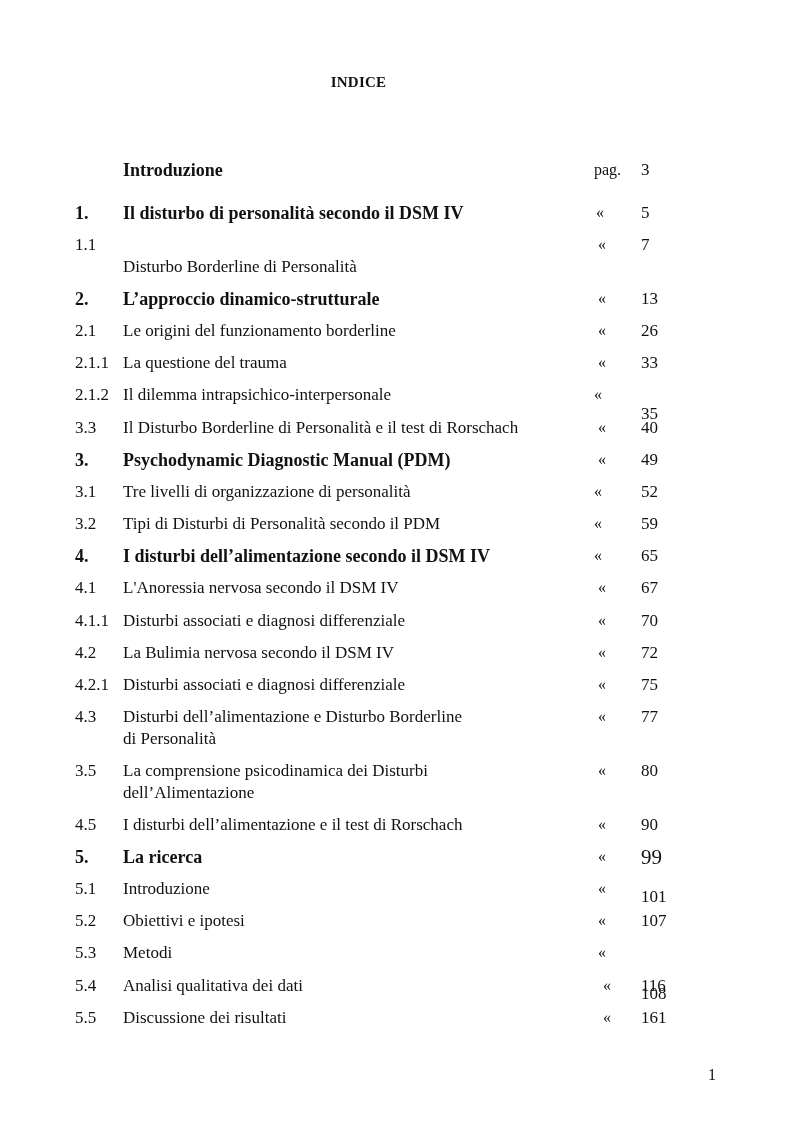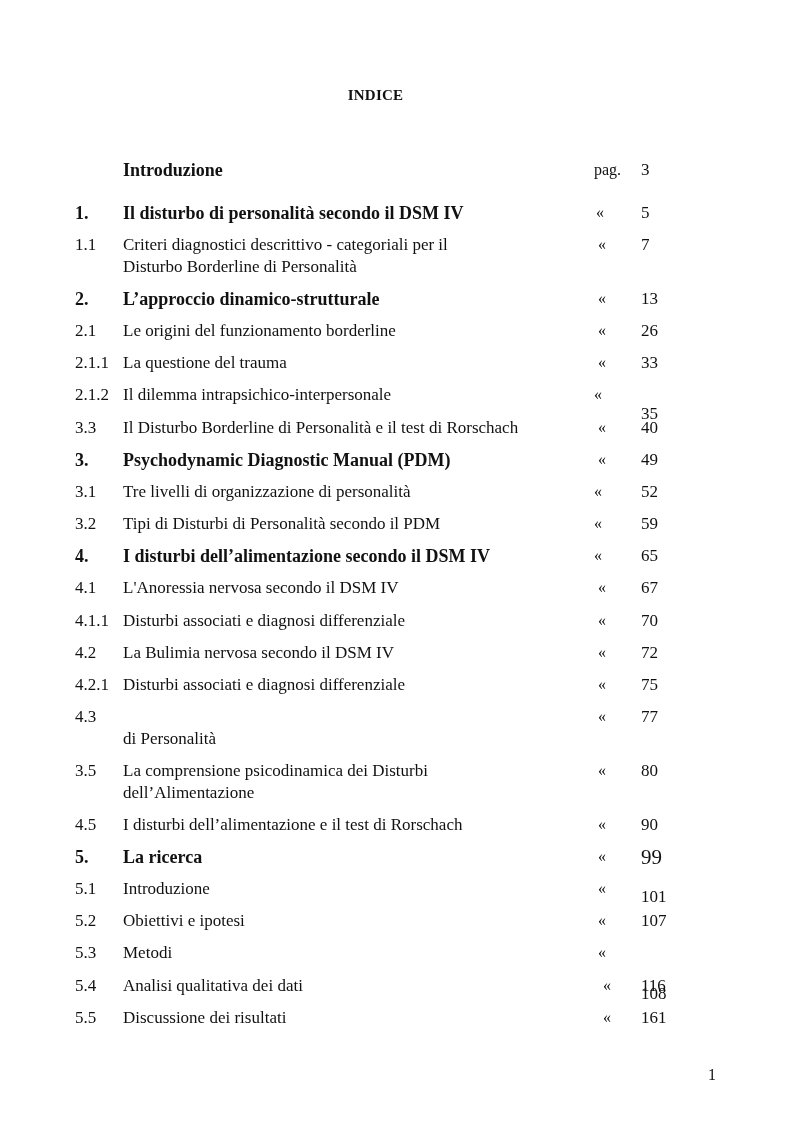--- a/index.html
+++ b/index.html
@@ -1,19 +1,19 @@
 <!DOCTYPE html>
 <html><head>
 <meta charset="utf-8">
 <style>
   html, body { margin:0; padding:0; background:#ffffff; }
   body { width:793px; height:1123px; position:relative; overflow:hidden;
          font-family:"Liberation Serif", "DejaVu Serif", serif; color:#111; }
-  .title { position:absolute; top:87px; left:0; width:717px; text-align:center;
-           font-weight:bold; font-size:15px; letter-spacing:0.2px;padding-left:17px; }
+  .title { position:absolute; top:74px; left:0; width:717px; text-align:center;
+           font-weight:bold; font-size:15px; letter-spacing:0.2px; }
   .row { position:absolute; left:0; width:793px; font-size:17px; line-height:22px; }
   .row.bold { font-weight:bold; font-size:18px; }
   .num { position:absolute; left:75px; }
   .text { position:absolute; left:123px; width:460px; }
   .mark { position:absolute; }
   .page { position:absolute; left:641px; }
   .footer { position:absolute; top:1066px; left:708px; font-size:16px; }
 </style>
 </head>
 <body>
@@ -29,21 +29,21 @@
         <span class="page" style="font-weight: normal; font-size: 17px;">3</span>
       </div>
       <div class="row bold" style="top: 202px;">
         <span class="num">1.</span>
         <span class="text"><span>Il disturbo di personalità secondo il DSM IV</span></span>
         <span class="mark" style="left: 596px; font-weight: normal; font-size: 16px;">«</span>
         <span class="page" style="font-weight: normal; font-size: 17px;">5</span>
       </div>
       <div class="row" style="top: 234px;">
         <span class="num">1.1</span>
-        <span class="text"><span>Criteri diagnostici descrittivo - categoriali per il</span><br><span>Disturbo Borderline di Personalità</span></span>
+        <span class="text"><br><span>Disturbo Borderline di Personalità</span></span>
         <span class="mark" style="left: 598px; font-weight: normal; font-size: 16px;">«</span>
         <span class="page" style="font-weight: normal; font-size: 17px;">7</span>
       </div>
       <div class="row bold" style="top: 288px;">
         <span class="num">2.</span>
         <span class="text"><span>L’approccio dinamico-strutturale</span></span>
         <span class="mark" style="left: 598px; font-weight: normal; font-size: 16px;">«</span>
         <span class="page" style="font-weight: normal; font-size: 17px;">13</span>
       </div>
       <div class="row" style="top: 320px;">
@@ -113,21 +113,21 @@
         <span class="page" style="font-weight: normal; font-size: 17px;">72</span>
       </div>
       <div class="row" style="top: 674px;">
         <span class="num">4.2.1</span>
         <span class="text"><span>Disturbi associati e diagnosi differenziale</span></span>
         <span class="mark" style="left: 598px; font-weight: normal; font-size: 16px;">«</span>
         <span class="page" style="font-weight: normal; font-size: 17px;">75</span>
       </div>
       <div class="row" style="top: 706px;">
         <span class="num">4.3</span>
-        <span class="text"><br><span>di Personalità</span></span>
+        <span class="text"><span>Disturbi dell’alimentazione e Disturbo Borderline</span><br><span>di Personalità</span></span>
         <span class="mark" style="left: 598px; font-weight: normal; font-size: 16px;">«</span>
         <span class="page" style="font-weight: normal; font-size: 17px;">77</span>
       </div>
       <div class="row" style="top: 760px;">
         <span class="num">3.5</span>
         <span class="text"><span>La comprensione psicodinamica dei Disturbi</span><br><span>dell’Alimentazione</span></span>
         <span class="mark" style="left: 598px; font-weight: normal; font-size: 16px;">«</span>
         <span class="page" style="font-weight: normal; font-size: 17px;">80</span>
       </div>
       <div class="row" style="top: 814px;">

